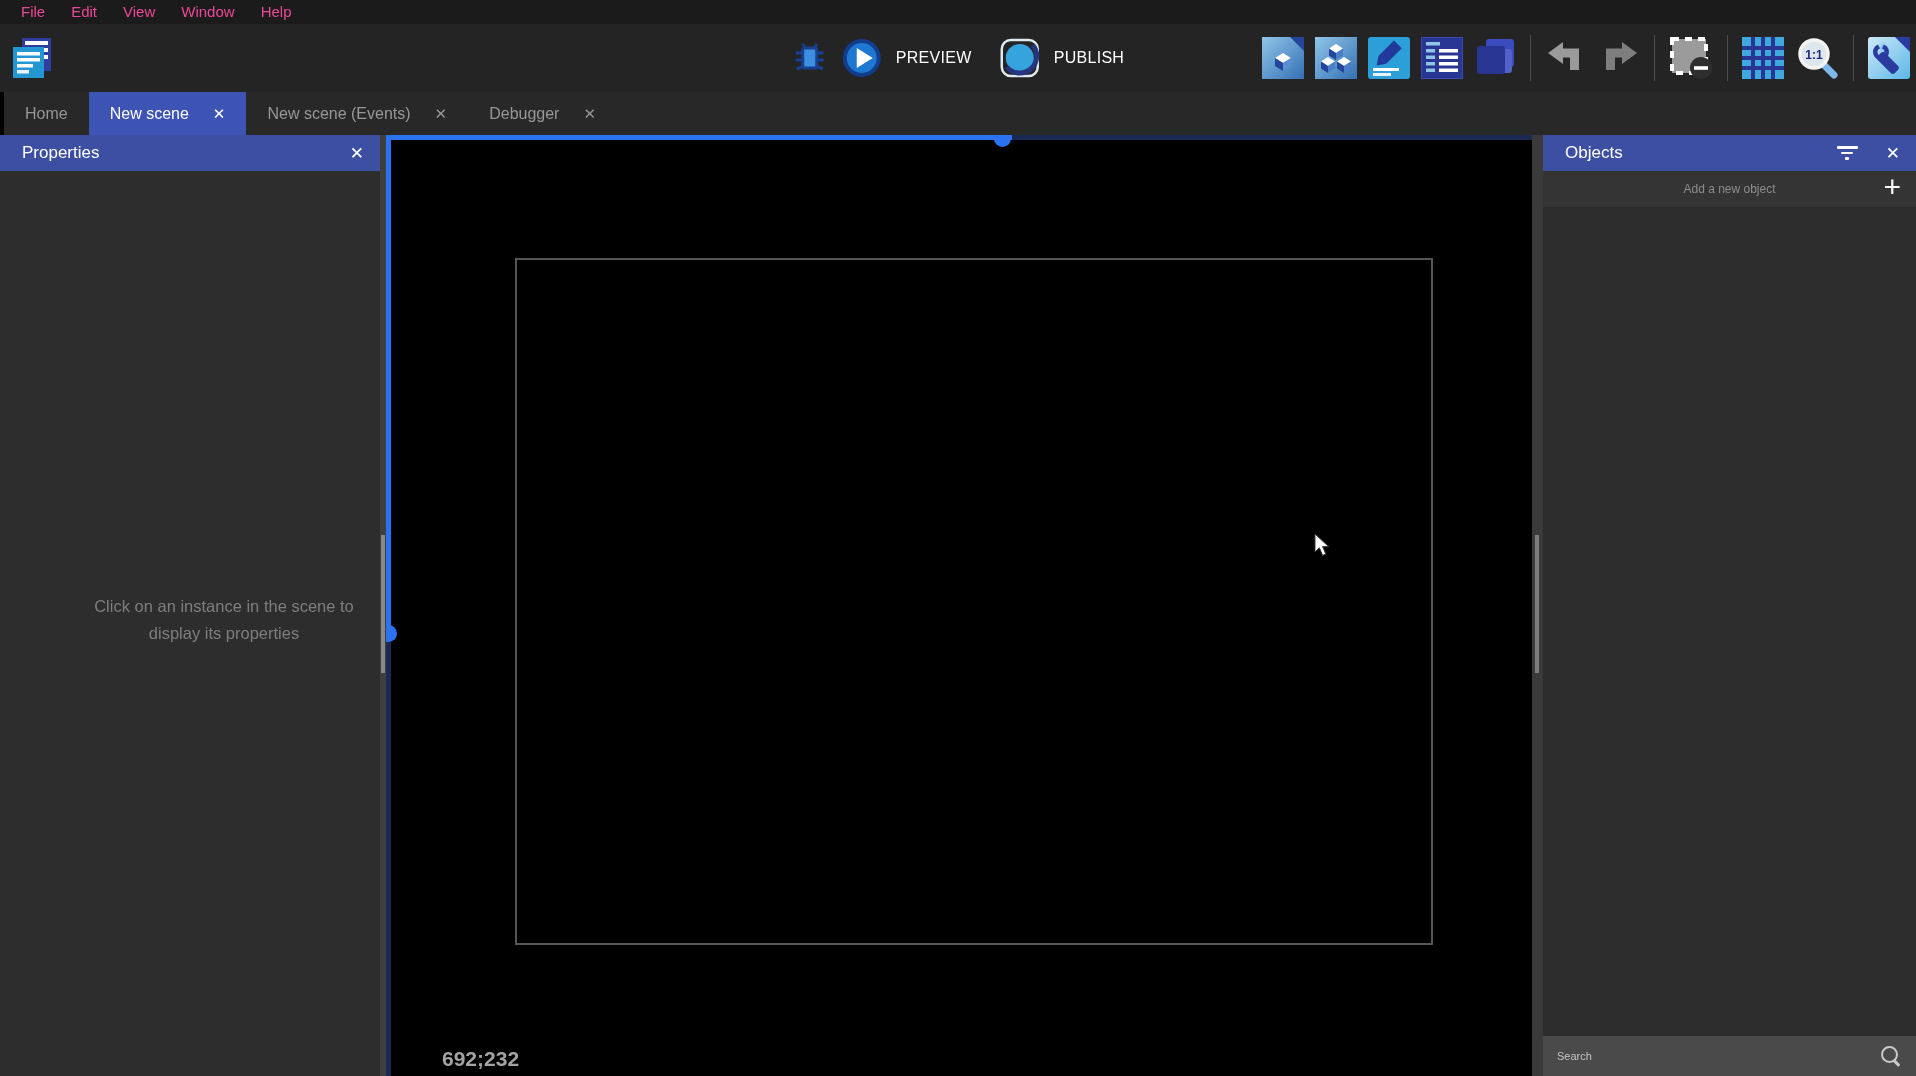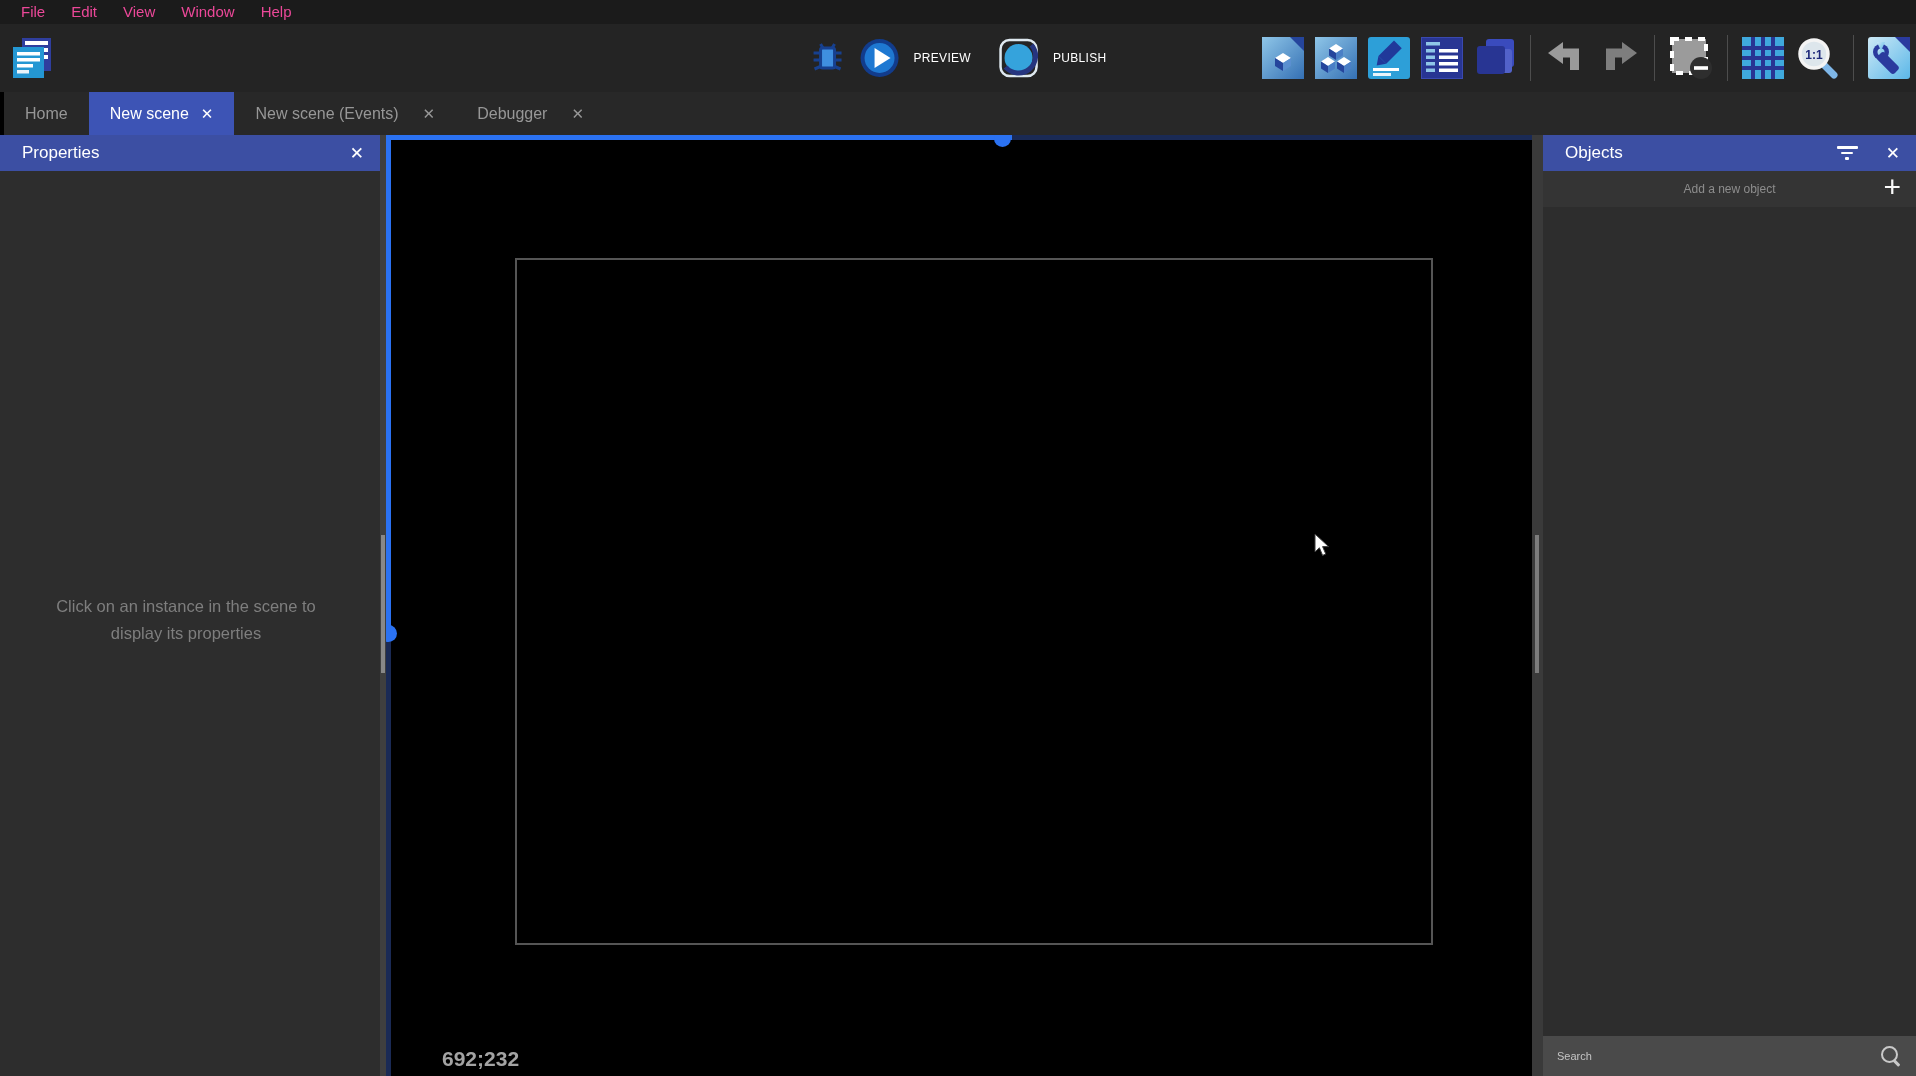--- a/index.html
+++ b/index.html
@@ -16,43 +16,43 @@
   .menubar{position:absolute;top:0;left:0;width:100%;height:24px;background:#1b1b1b;
     display:flex;align-items:center;padding-left:8px;z-index:30;}
   .menu-item{color:#ec4899;font-size:15px;padding:0 13px;line-height:24px;cursor:default;}
 
   
   .toolbar{position:absolute;top:24px;left:0;width:100%;height:68px;background:#242424;z-index:29;}
   .logo{position:absolute;left:8px;top:11px;}
   .toolbar-center{position:absolute;left:50%;top:0;height:68px;transform:translateX(-50%);
     display:flex;align-items:center;gap:14px;}
   .toolbar-right{position:absolute;right:6px;top:0;height:68px;display:flex;align-items:center;gap:11px;}
-  .tb-label{color:#fff;font-size:12px;letter-spacing:.3px;}
+  .tb-label{color:#fff;font-size:16px;letter-spacing:.3px;}
   .tb-sep{width:1px;height:46px;background:#4d4d4d;margin:0 3px;}
   .tb-btn{display:flex;align-items:center;justify-content:center;cursor:pointer;}
 
   
   .tabbar{position:absolute;top:92px;left:4px;width:100%;height:43px;background:#282828;
     display:flex;z-index:28;}
   .tab{display:flex;align-items:center;height:100%;padding:0 21px;font-size:16px;
     color:#979797;cursor:pointer;gap:24px;}
-  .tab.active{background:var(--active-tab-blue);color:#fff;gap:12px;}
+  .tab.active{background:var(--active-tab-blue);color:#fff;}
   .tab .tab-close{font-size:15px;line-height:1;}
 
   
   .content{position:absolute;top:135px;left:0;width:1916px;height:941px;background:#2d2d2d;}
 
   .panel-header{height:36px;background:var(--header-blue);display:flex;align-items:center;
     padding:0 16px 0 22px;color:#fff;font-size:17px;}
   .panel-header .grow{flex:1;}
   .hdr-close{font-size:17px;color:#fff;cursor:pointer;line-height:1;}
 
   
   .properties{position:absolute;left:0;top:0;width:380px;height:100%;background:#2d2d2d;}
-  .prop-hint{position:absolute;top:458px;left:0;width:100%;display:flex;justify-content:flex-start;padding-left:30px;}
+  .prop-hint{position:absolute;top:458px;left:0;width:100%;display:flex;justify-content:flex-end;padding-left:30px;}
   .prop-hint span{display:block;width:312px;text-align:center;color:#7e7e7e;
     font-size:16.5px;line-height:1.62;}
 
   
   .divider{position:absolute;top:0;height:100%;background:#3f3f3f;}
   .divider.left{left:380px;width:6px;}
   .divider.right{left:1532px;width:11px;background:#3a3a3a;}
   .divider .grip{position:absolute;top:400px;height:138px;left:1px;width:4px;background:#888;}
 
   

